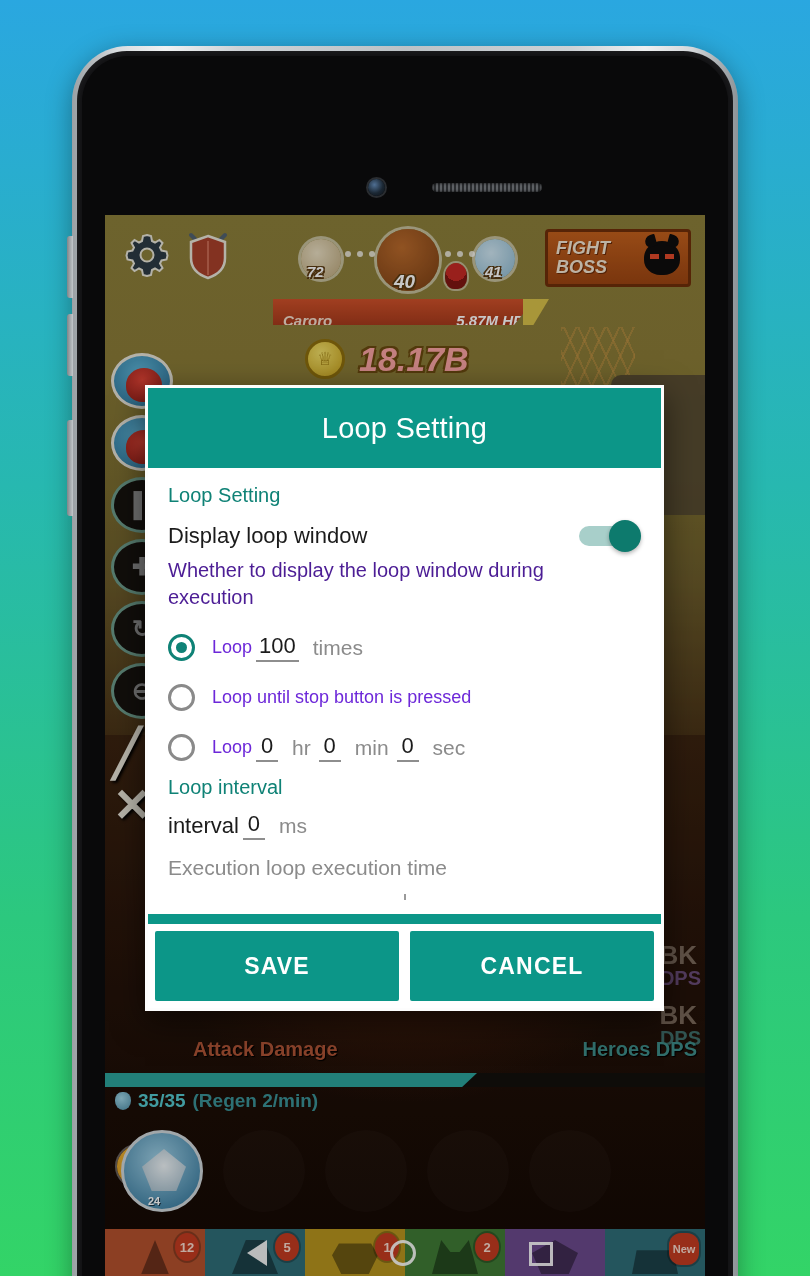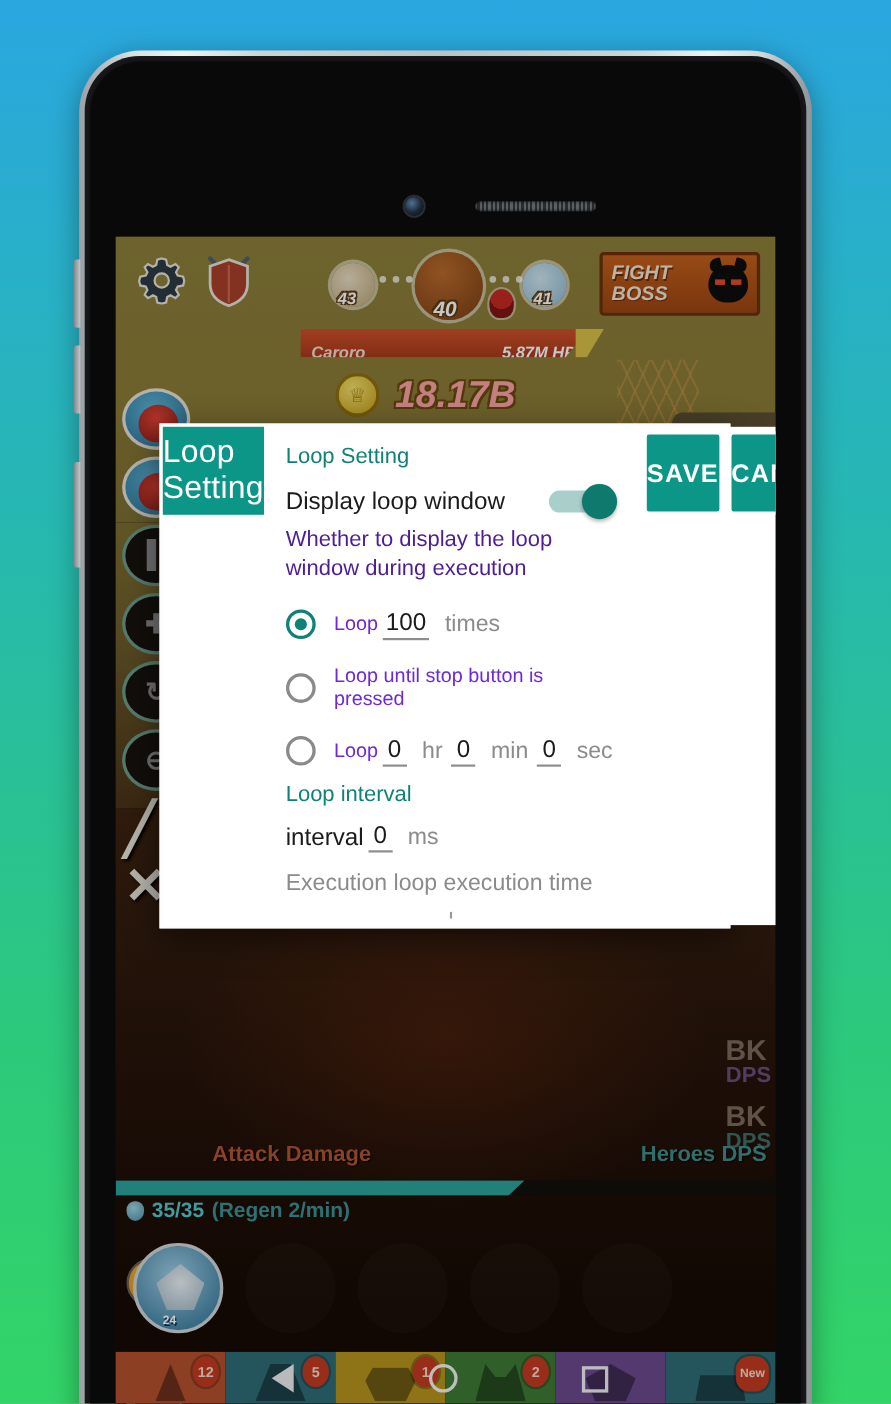--- a/index.html
+++ b/index.html
@@ -288,21 +288,21 @@
   
   .scrim { position: absolute; left: 0; top: 0; width: 100%; height: 100%;
            background: rgba(0,0,0,0.22); }
   .dialog {
     position: absolute;
     left: 40px; top: 170px;
     width: 519px;
     background: #fff;
     border: 3px solid #fdfdfd;
     box-shadow: 0 10px 30px rgba(0,0,0,0.5);
-    display: flex; flex-direction: row;
+    display: flex; flex-direction: column;
   }
   .dlg-header {
     height: 80px; background: #0c9688;
     display: flex; align-items: center; justify-content: center;
   }
   .dlg-title { color: #fff; font-size: 29px; font-weight: normal; letter-spacing: 0.2px; }
   .dlg-body { padding: 16px 20px 6px 20px; }
 
   .section-head { color: #0f8276; font-size: 20px; margin-bottom: 16px; }
   .section-head.second { margin-top: 14px; margin-bottom: 12px; }
@@ -379,21 +379,21 @@
     <path d="M22 2 l4 1 1 5 3 1.5 4.5-2.5 3 3 -2.5 4.5 1.5 3 5 1 1 4 -1 4 -5 1 -1.5 3 2.5 4.5 -3 3 -4.5-2.5 -3 1.5 -1 5 -4 1 -4-1 -1-5 -3-1.5 -4.5 2.5 -3-3 2.5-4.5 -1.5-3 -5-1 -1-4 1-4 5-1 1.5-3 -2.5-4.5 3-3 4.5 2.5 3-1.5 1-5z" fill="#2c3a44" stroke="#e7e4d8" stroke-width="2"></path>
     <circle cx="22" cy="22" r="6.5" fill="#8b7f3a" stroke="#e7e4d8" stroke-width="2"></circle>
   </svg>
   <svg class="shield-icon" viewBox="0 0 46 50">
     <path d="M6 4 L16 14 M40 4 L30 14" stroke="#516270" stroke-width="4" stroke-linecap="round"></path>
     <path d="M23 5 L40 11 v16 c0 11-8 17-17 20 -9-3-17-9-17-20 V11z" fill="#a8402b" stroke="#e7e4d8" stroke-width="2.5"></path>
     <path d="M23 10 v34" stroke="#c96a52" stroke-width="2"></path>
   </svg>
 
   <div class="lvl-circle lvl-39"></div>
-  <div class="lvl-num n39">43</div>
+  <div class="lvl-num n39">72</div>
   <div class="dots dots-l">
     <span></span>
       <span></span>
       <span></span>
       <span></span>
   </div>
   <div class="lvl-circle lvl-40"></div>
   <div class="lvl-num n40">40</div>
   <div class="mini-hero"></div>
   <div class="dots dots-r">

